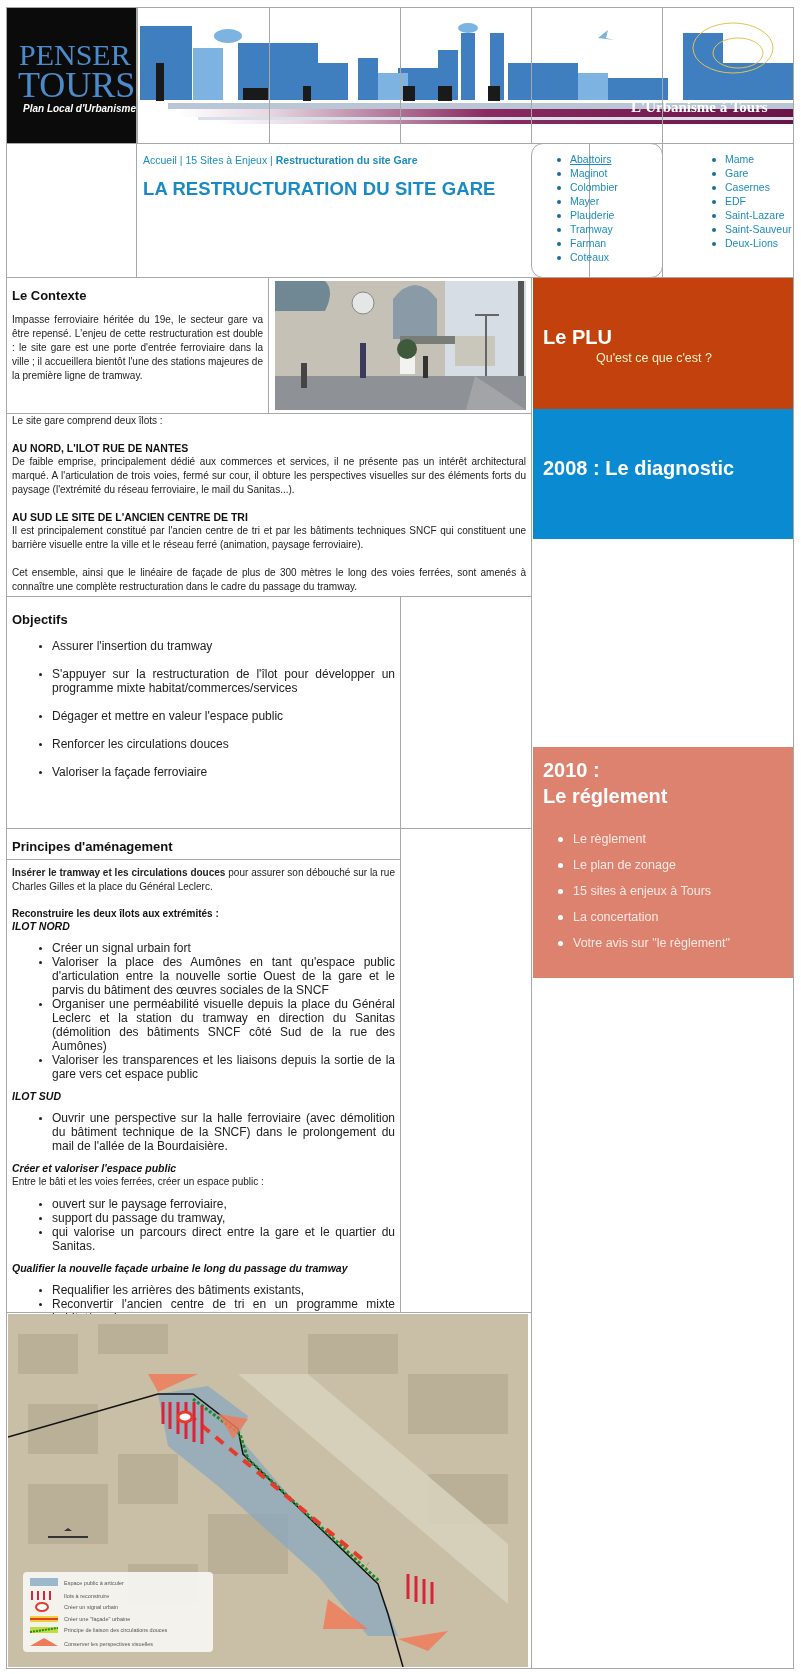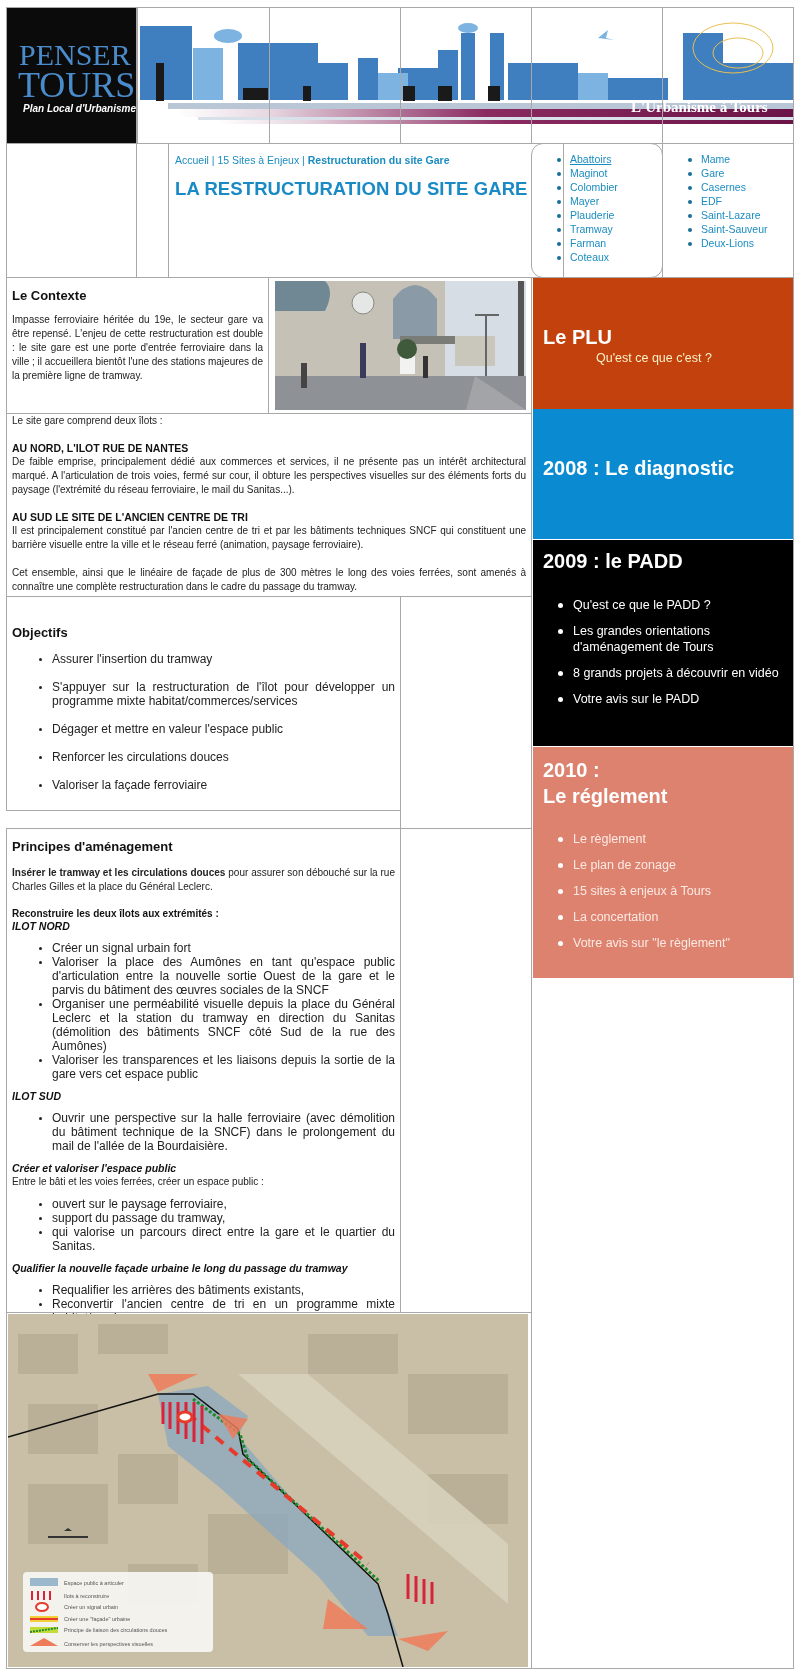--- a/index.html
+++ b/index.html
@@ -11,41 +11,41 @@
   
   #logo { left:6px; top:7px; width:131px; height:137px; background:#0b0b0b; border:1px solid #a8a8a8; }
   #logo .l1 { position:absolute; left:12px; top:32px; font-family:"Liberation Serif", serif; font-size:30px; line-height:30px; color:#4a8ccb; letter-spacing:0px; }
   #logo .l2 { position:absolute; left:11px; top:60px; font-family:"Liberation Serif", serif; font-size:36px; line-height:34px; color:#4a8ccb; }
   #logo .l3 { position:absolute; left:16px; top:95px; font-size:10px; font-style:italic; font-weight:bold; color:#ffffff; }
   #banner { left:137px; top:7px; width:657px; height:137px; border:1px solid #a8a8a8; overflow:hidden; background:#fff; }
   .bdiv { position:absolute; top:0; width:1px; height:137px; background:#a8a8a8; }
 
   
   #r2-left { left:6px; top:143px; width:131px; height:135px; }
-  #r2-mid { left:136px; top:143px; width:396px; height:135px; padding:10px 6px;margin-left:32px; }
+  #r2-mid { left:136px; top:143px; width:454px; height:135px; padding:10px 6px; }
   #breadcrumb { font-size:10.5px; color:#1b8cc0; }
   #breadcrumb .cur { font-weight:bold; }
   #page-title { margin-top:12px; font-size:18.5px; font-weight:bold; color:#1a8ac4; letter-spacing:0.1px; }
   .sites { top:143px; height:135px; padding:8px 0 0 0; }
   .sites ul { margin:0; padding:0 0 0 38px; list-style:none; }
   .sites li { position:relative; font-size:10.5px; line-height:14px; color:#1b8cc0; }
   .sites li:before { content:""; position:absolute; left:-13px; top:6px; width:4px; height:4px; border-radius:50%; background:#1b6e98; }
   .sites li.active a { text-decoration:underline; }
 
   
   #ctx { left:6px; top:277px; width:263px; height:137px; padding:10px 5px 0 5px; }
   h3.sec { margin:0 0 10px 0; font-size:13px; font-weight:bold; color:#111; }
   .p { font-size:10px; line-height:14px; text-align:justify; color:#222; margin:0; }
   #photo-cell { left:268px; top:277px; width:264px; height:137px; }
   #photo { position:absolute; left:6px; top:3px; width:251px; height:129px; overflow:hidden; background:#b8bcc0; }
 
   #text-block { left:6px; top:413px; width:526px; height:184px; padding:0 5px; }
   #text-block .h { font-size:10.5px; font-weight:bold; color:#111; margin-top:14px; line-height:13px; }
 
-  #obj { left:6px; top:596px; width:395px; height:215px; padding:28px 5px 0 5px; }
+  #obj { left:6px; top:596px; width:395px; height:264px; padding:15px 5px 0 5px; }
   #obj-right { left:400px; top:596px; width:132px; height:233px; }
   ul.bul { margin:0; padding:0 0 0 40px; list-style:none; }
   ul.bul li { position:relative; font-size:12px; line-height:14px; text-align:justify; color:#222; }
   ul.bul li:before { content:""; position:absolute; left:-13px; top:6px; width:3px; height:3px; border-radius:50%; background:#222; }
   #obj ul.bul li { margin-bottom:14px; }
 
   #princ { left:6px; top:828px; width:395px; height:485px; padding:10px 5px 0 5px; }
   #princ-right { left:400px; top:828px; width:132px; height:485px; }
   #princ .bh { font-size:10px; font-weight:bold; color:#111; }
   #princ .ih { font-size:10.5px; font-weight:bold; font-style:italic; color:#111; line-height:14px; }
@@ -155,21 +155,21 @@
     <li class="active"><a href="#">Abattoirs</a></li>
     <li><a href="#">Maginot</a></li>
     <li><a href="#">Colombier</a></li>
     <li><a href="#">Mayer</a></li>
     <li><a href="#">Plauderie</a></li>
     <li><a href="#">Tramway</a></li>
     <li><a href="#">Farman</a></li>
     <li><a href="#">Coteaux</a></li>
   </ul>
 </div>
-<div class="abs cell sites" style="left:662px;width:132px;">
+<div class="abs cell sites" style="left:662px;width:132px;padding-left:24px;">
   <ul>
     <li><a href="#">Mame</a></li>
     <li><a href="#">Gare</a></li>
     <li><a href="#">Casernes</a></li>
     <li><a href="#">EDF</a></li>
     <li><a href="#">Saint-Lazare</a></li>
     <li><a href="#">Saint-Sauveur</a></li>
     <li><a href="#">Deux-Lions</a></li>
   </ul>
 </div>
@@ -328,29 +328,20 @@
 </div>
 
 <div class="abs cell" id="sidebar">
   <div class="sbox" id="plu">
     <div class="t">Le PLU</div>
     <div class="s">Qu'est ce que c'est ?</div>
   </div>
   <div class="sbox" id="diag">
     <div class="t">2008 : Le diagnostic</div>
   </div>
-  <div class="sbox" id="padd">
-    <div class="t">2009 : le PADD</div>
-    <ul class="sl" style="margin-top:24px">
-      <li>Qu'est ce que le PADD ?</li>
-      <li>Les grandes orientations d'aménagement de Tours</li>
-      <li>8 grands projets à découvrir en vidéo</li>
-      <li>Votre avis sur le PADD</li>
-    </ul>
-  </div>
   <div class="sbox" id="regl">
     <div class="t">
       <div>2010 :</div>
       <div>Le réglement</div>
     </div>
     <ul class="sl" style="margin-top:22px">
       <li>Le règlement</li>
       <li>Le plan de zonage</li>
       <li>15 sites à enjeux à Tours</li>
       <li>La concertation</li>

